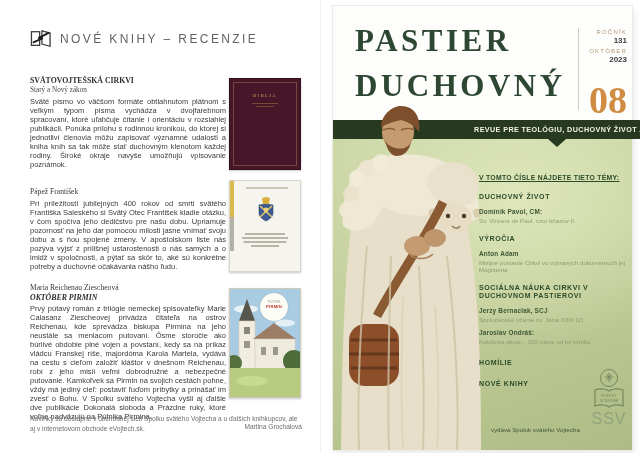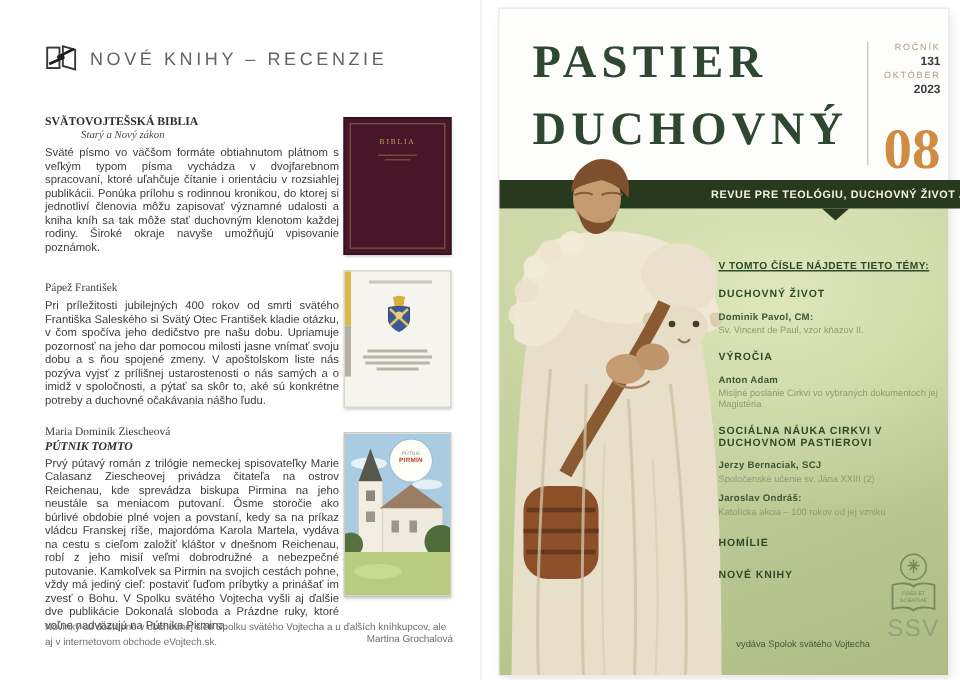--- a/index.html
+++ b/index.html
@@ -13,21 +13,21 @@
 
   .lp-header { position:absolute; left:30px; top:29px; display:flex; align-items:center; gap:8px; }
   .lp-icon svg { display:block; }
   .lp-title { font-size:12px; letter-spacing:2.4px; color:#636363; font-weight:400; }
 
   .review { position:absolute; left:30px; width:196px; }
   .r1 { top:76px; } .r2 { top:187px; } .r3 { top:283px; }
   .rauthor { font-family:"Liberation Serif", serif; font-size:7.6px; color:#3a3a3a; line-height:9.5px; }
   .rtitle  { font-family:"Liberation Serif", serif; font-size:7.8px; font-weight:bold; color:#2f2f2f; line-height:9.5px; }
   .rtitle.ital { font-style:italic; }
-  .rsub    { font-family:"Liberation Serif", serif; font-size:7.2px; font-style:italic; color:#4a4a4a; line-height:9px;margin-left:24px; }
+  .rsub    { font-family:"Liberation Serif", serif; font-size:7.2px; color:#4a4a4a; line-height:9px; }
   .rbody   { font-family:Liberation Sans, sans-serif; font-size:7.5px; color:#3b3b3b; line-height:9px;
              text-align:justify; margin-top:2px; }
 
   .bcover { position:absolute; box-shadow:0 1px 2px rgba(0,0,0,.22); }
   .c1 { left:229px; top:78px;  width:72px; height:92px; background:#471628; border:1px solid #32101d; }
   .c1 .frame { position:absolute; inset:3px; border:1px solid rgba(208,168,104,.35); }
   .biblia-label { position:absolute; top:14px; width:100%; text-align:center;
                   font-family:"Liberation Serif", serif; font-size:5px; letter-spacing:1.2px; color:#c79f5e; }
   .biblia-bar { position:absolute; left:50%; transform:translateX(-50%); height:1px; background:#8a6a42; opacity:.65; }
 
@@ -101,21 +101,21 @@
         <svg width="22" height="20" viewBox="0 0 24 22">
           <rect x="1.5" y="3" width="9" height="15" fill="none" stroke="#3a3a3a" stroke-width="1.4"></rect>
           <path d="M13,2 L22,4.5 L22,19 L13,16.5 Z" fill="none" stroke="#3a3a3a" stroke-width="1.4"></path>
           <path d="M3,15 L14,10 L9,10 L21,4" fill="none" stroke="#1e1e1e" stroke-width="2"></path>
         </svg>
       </span>
       <span class="lp-title">NOVÉ KNIHY – RECENZIE</span>
     </div>
 
     <div class="review r1">
-      <div class="rtitle">SVÄTOVOJTEŠSKÁ BIBLIA</div>
+      <div class="rtitle">SVÄTOVOJTEŠSKÁ CIRKVI</div>
       <div class="rsub">Starý a Nový zákon</div>
       <div class="rbody">Sväté písmo vo väčšom formáte obtiahnutom plátnom s veľkým typom písma vychádza v dvojfarebnom spracovaní, ktoré uľahčuje čítanie i orientáciu v rozsiahlej publikácii. Ponúka prílohu s rodinnou kronikou, do ktorej si jednotliví členovia môžu zapisovať významné udalosti a kniha kníh sa tak môže stať duchovným klenotom každej rodiny. Široké okraje navyše umožňujú vpisovanie poznámok.</div>
     </div>
     <div class="bcover c1">
       <div class="frame"></div>
       <div class="biblia-label">BIBLIA</div>
       <div class="biblia-bar" style="top:24px; width:26px;"></div>
       <div class="biblia-bar" style="top:27px; width:17px;"></div>
     </div>
 
@@ -135,22 +135,22 @@
           <circle cx="12" cy="13" r="2.4" fill="#e9d27e"></circle>
         </svg>
       </span>
       <div class="tline" style="top:52px; width:40px;"></div>
       <div class="tline" style="top:56px; width:46px;"></div>
       <div class="tline" style="top:60px; width:43px;"></div>
       <div class="tline" style="top:64px; width:28px;"></div>
     </div>
 
     <div class="review r3">
-      <div class="rauthor">Maria Dominik Ziescheová</div>
-      <div class="rtitle ital">PÚTNIK TOMTO</div>
+      <div class="rauthor">Maria Reichenau Ziescheová</div>
+      <div class="rtitle ital">OKTÓBER PIRMIN</div>
       <div class="rbody">Prvý pútavý román z trilógie nemeckej spisovateľky Marie Calasanz Ziescheovej privádza čitateľa na ostrov Reichenau, kde sprevádza biskupa Pirmina na jeho neustále sa meniacom putovaní. Ôsme storočie ako búrlivé obdobie plné vojen a povstaní, kedy sa na príkaz vládcu Franskej ríše, majordóma Karola Martela, vydáva na cestu s cieľom založiť kláštor v dnešnom Reichenau, robí z jeho misií veľmi dobrodružné a nebezpečné putovanie. Kamkoľvek sa Pirmin na svojich cestách pohne, vždy má jediný cieľ: postaviť ľuďom príbytky a prinášať im zvesť o Bohu. V Spolku svätého Vojtecha vyšli aj ďalšie dve publikácie Dokonalá sloboda a Prázdne ruky, ktoré voľne nadväzujú na Pútnika Pirmina.</div>
     </div>
     <div class="bcover c3">
       <svg width="70" height="108" viewBox="0 0 70 108">
         <rect x="0" y="0" width="70" height="108" fill="#a9cce3"></rect>
         <ellipse cx="16" cy="20" rx="12" ry="4" fill="#e8f1f6"></ellipse>
         <ellipse cx="55" cy="34" rx="10" ry="3.4" fill="#e4eef5"></ellipse>
         <polygon points="9,32 17,10 25,32" fill="#57574e"></polygon>
         <rect x="9" y="32" width="16" height="48" fill="#f1ede1" stroke="#d4cdba" stroke-width=".6"></rect>
         <rect x="14" y="38" width="6" height="7" fill="#8a887c"></rect>

